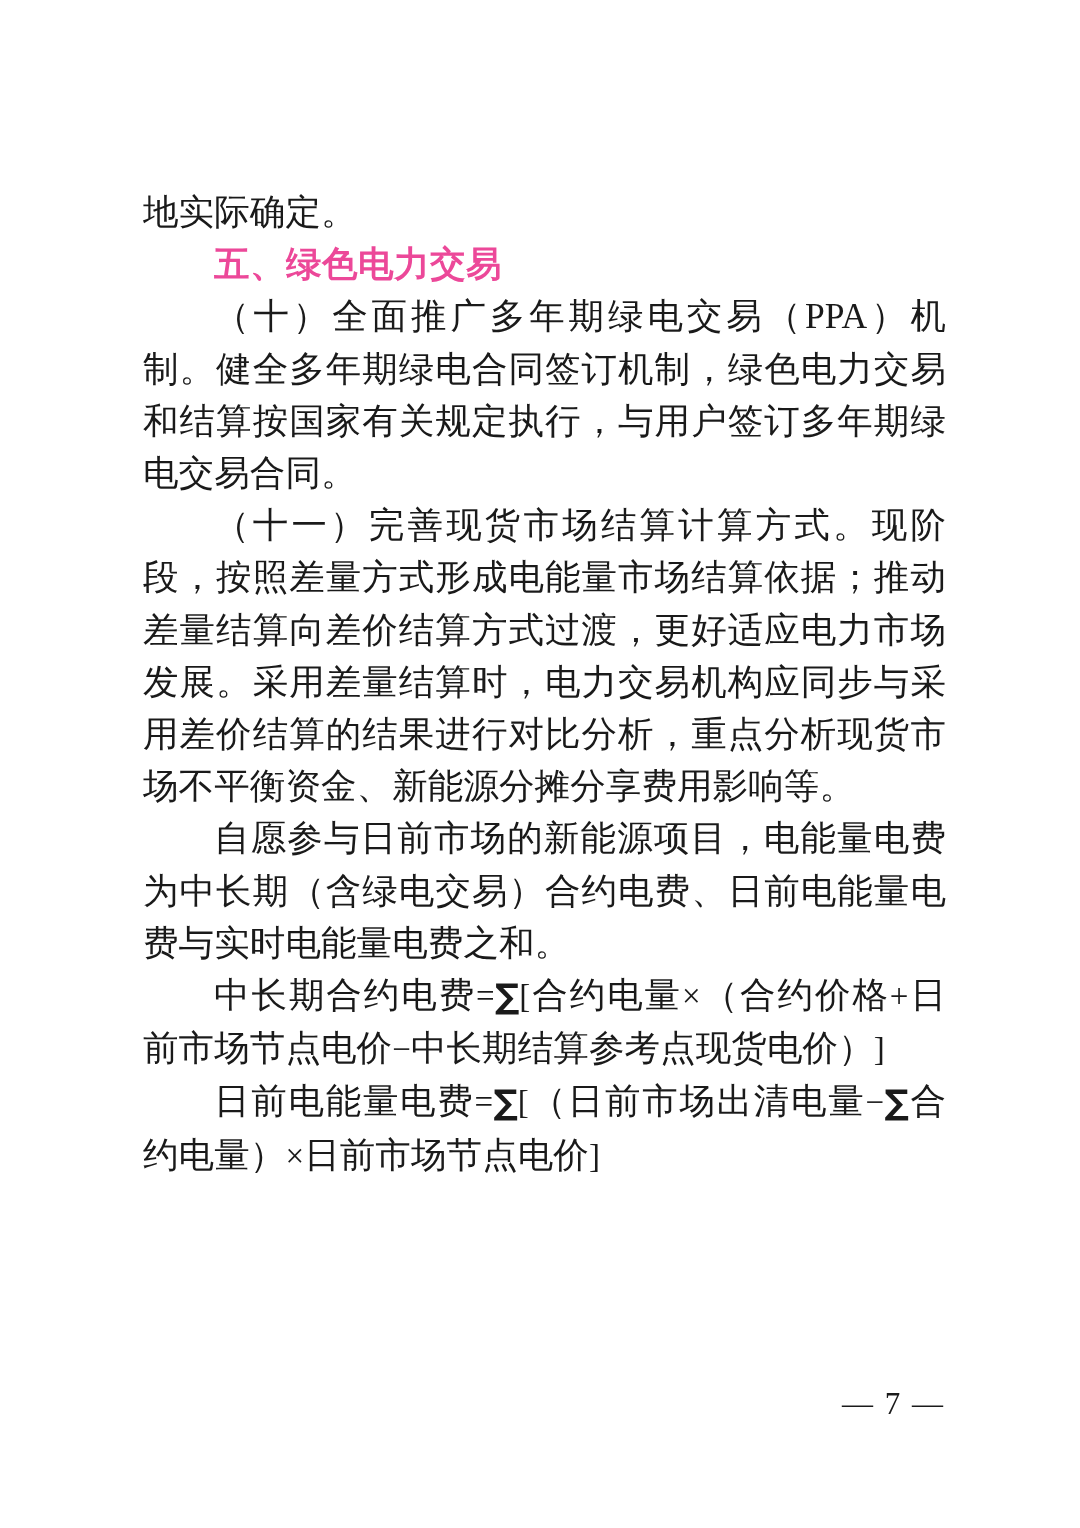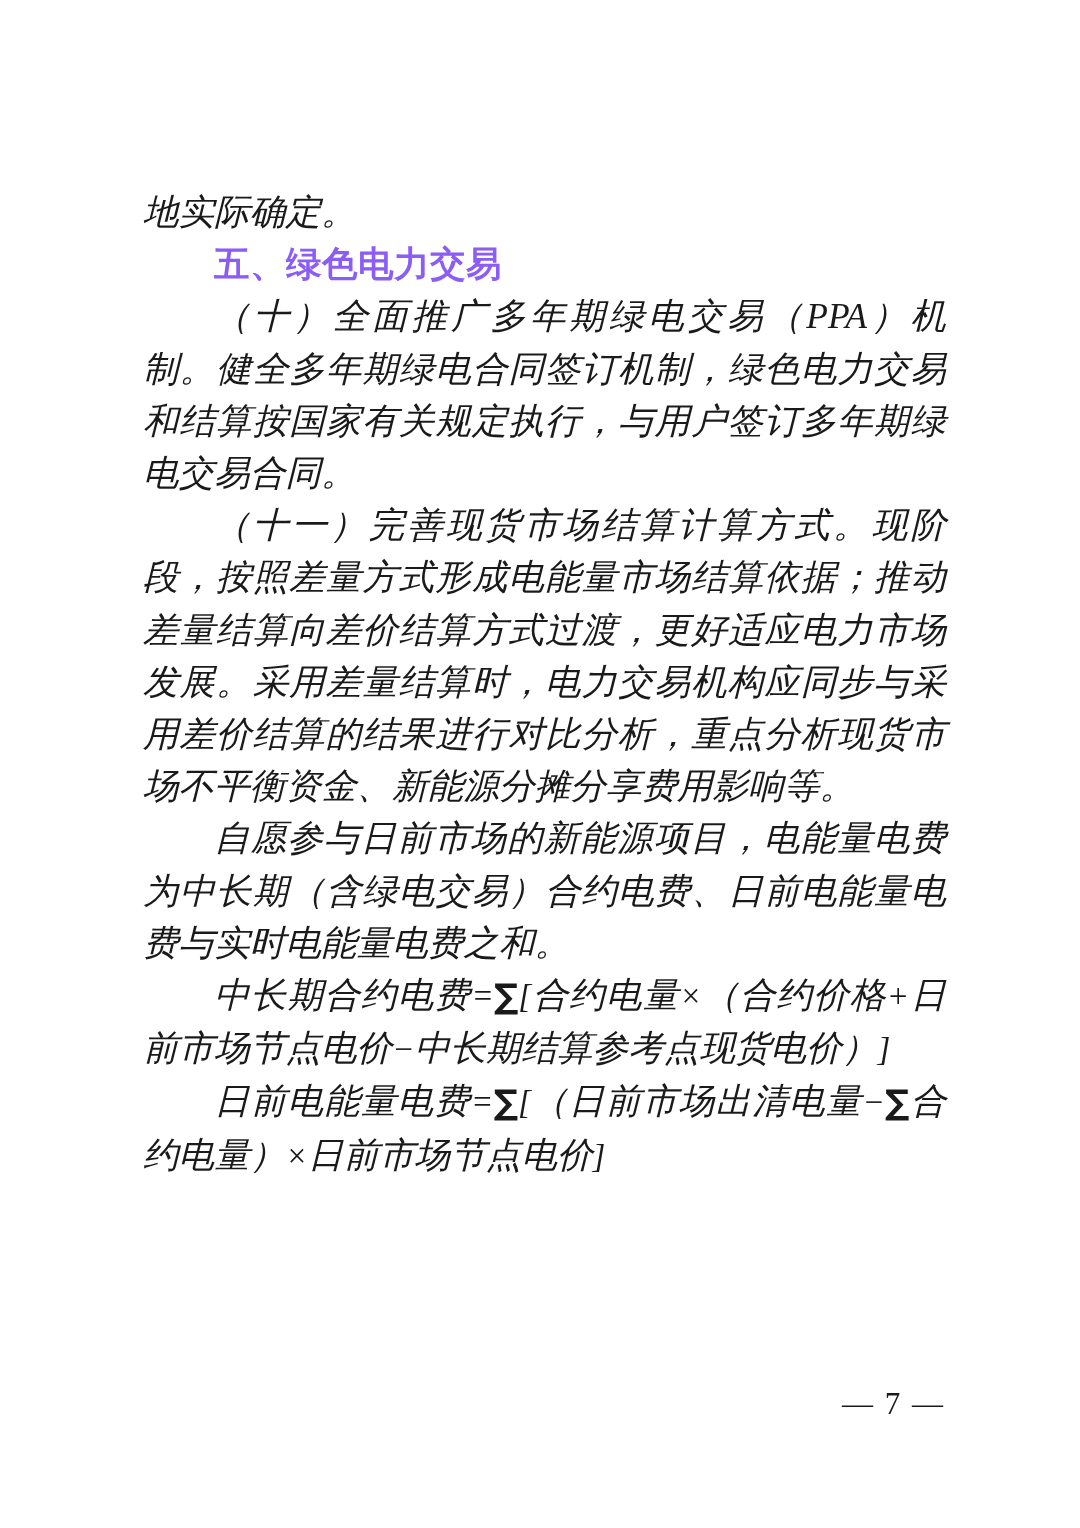--- a/index.html
+++ b/index.html
@@ -39,36 +39,35 @@
     font-size: 35.5px;
     line-height: 52.2px;
     color: #1a1a1a;
     text-align: justify;
     text-justify: inter-character;
     letter-spacing: 0.1px;
     margin: 0;
     text-indent: 0;
     white-space: normal;
     word-break: break-all;
-    font-style: italic;
   }
   .para.indent {
     text-indent: 71px; 
   }
   .para.last-line-left {
     text-align-last: left;
   }
 
   
   .heading {
     font-family: "Liberation Sans", "DejaVu Sans", sans-serif;
     font-weight: bold;
     font-size: 35.5px;
     line-height: 52.2px;
-    color: #8b5cf6;
+    color: #ec4899;
     margin: 0;
     text-indent: 71px;
     letter-spacing: 0.5px;
     text-align: left;
   }
 
   
   .formula .sym {
     font-family: "DejaVu Sans", sans-serif;
     font-weight: bold;

